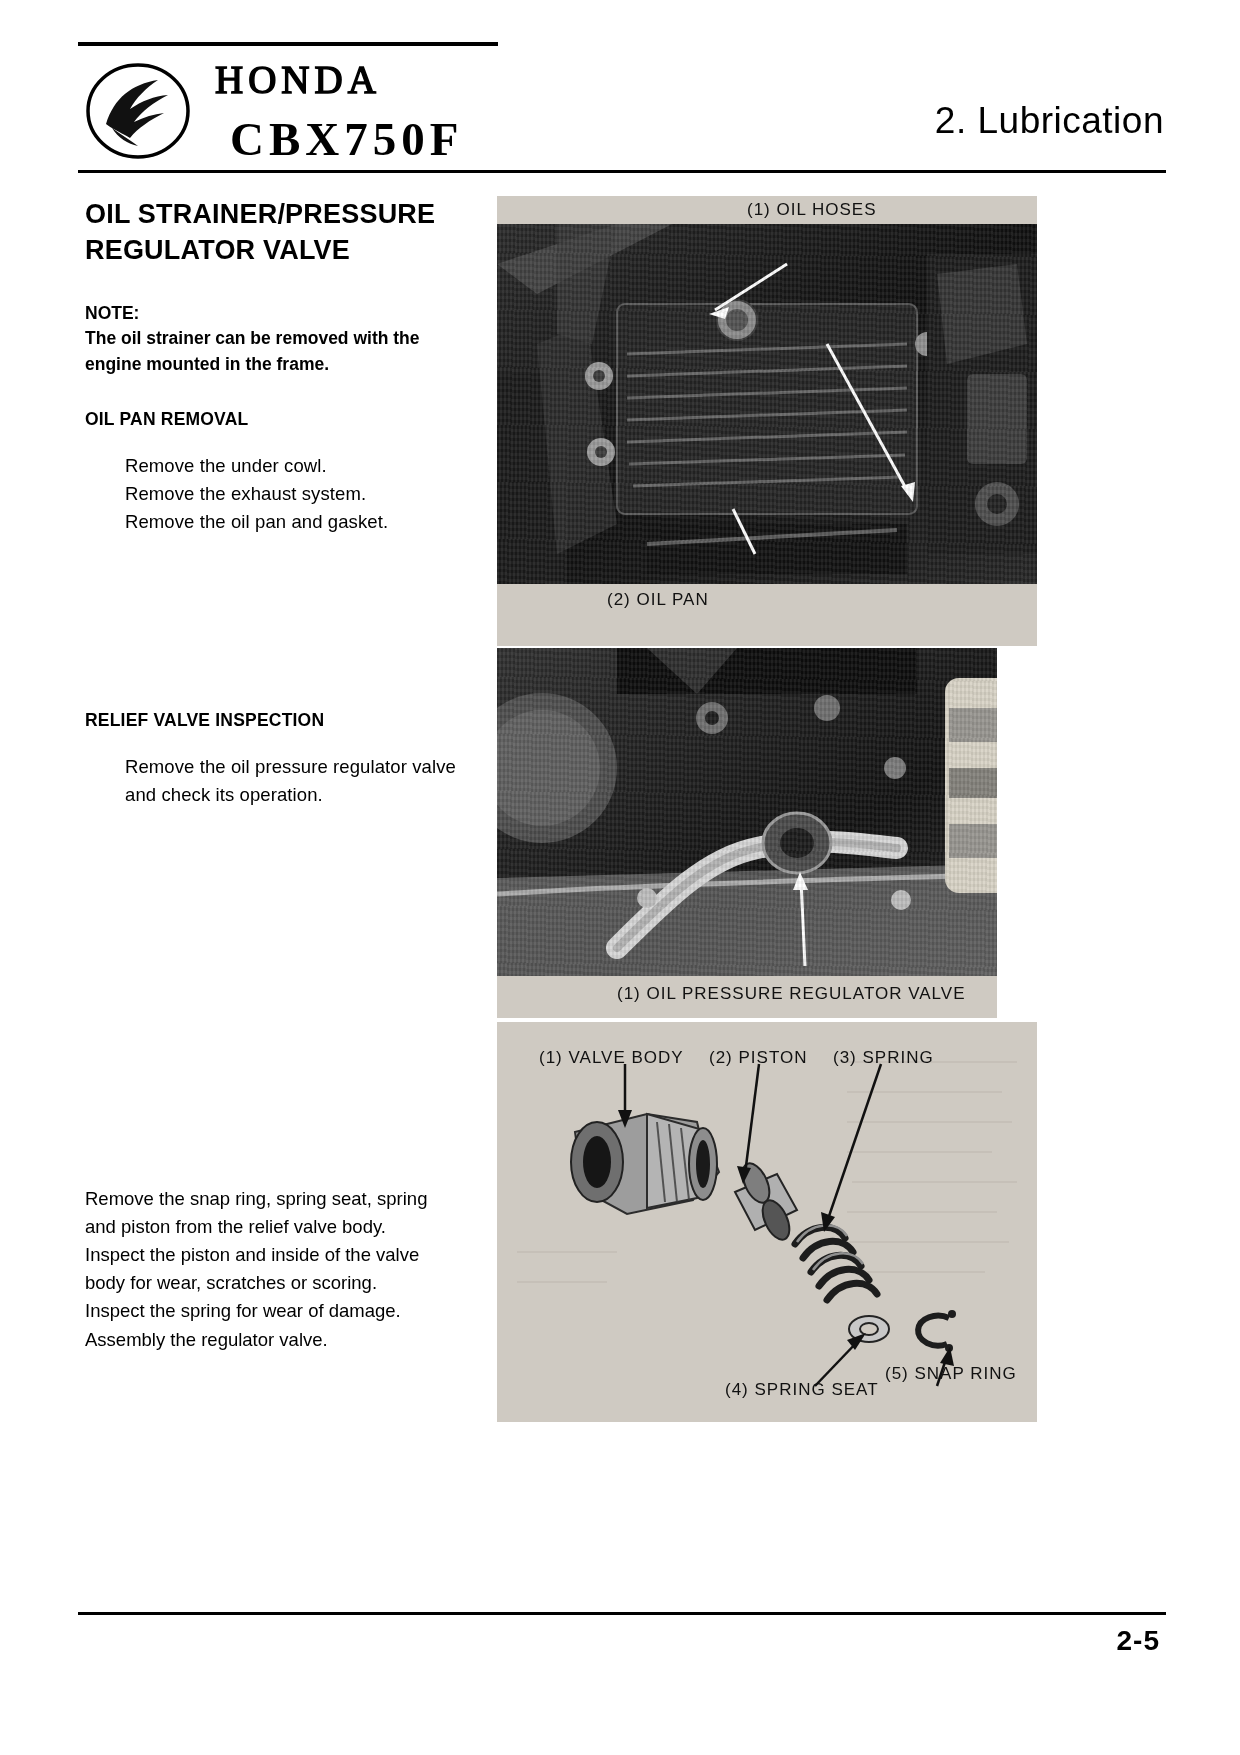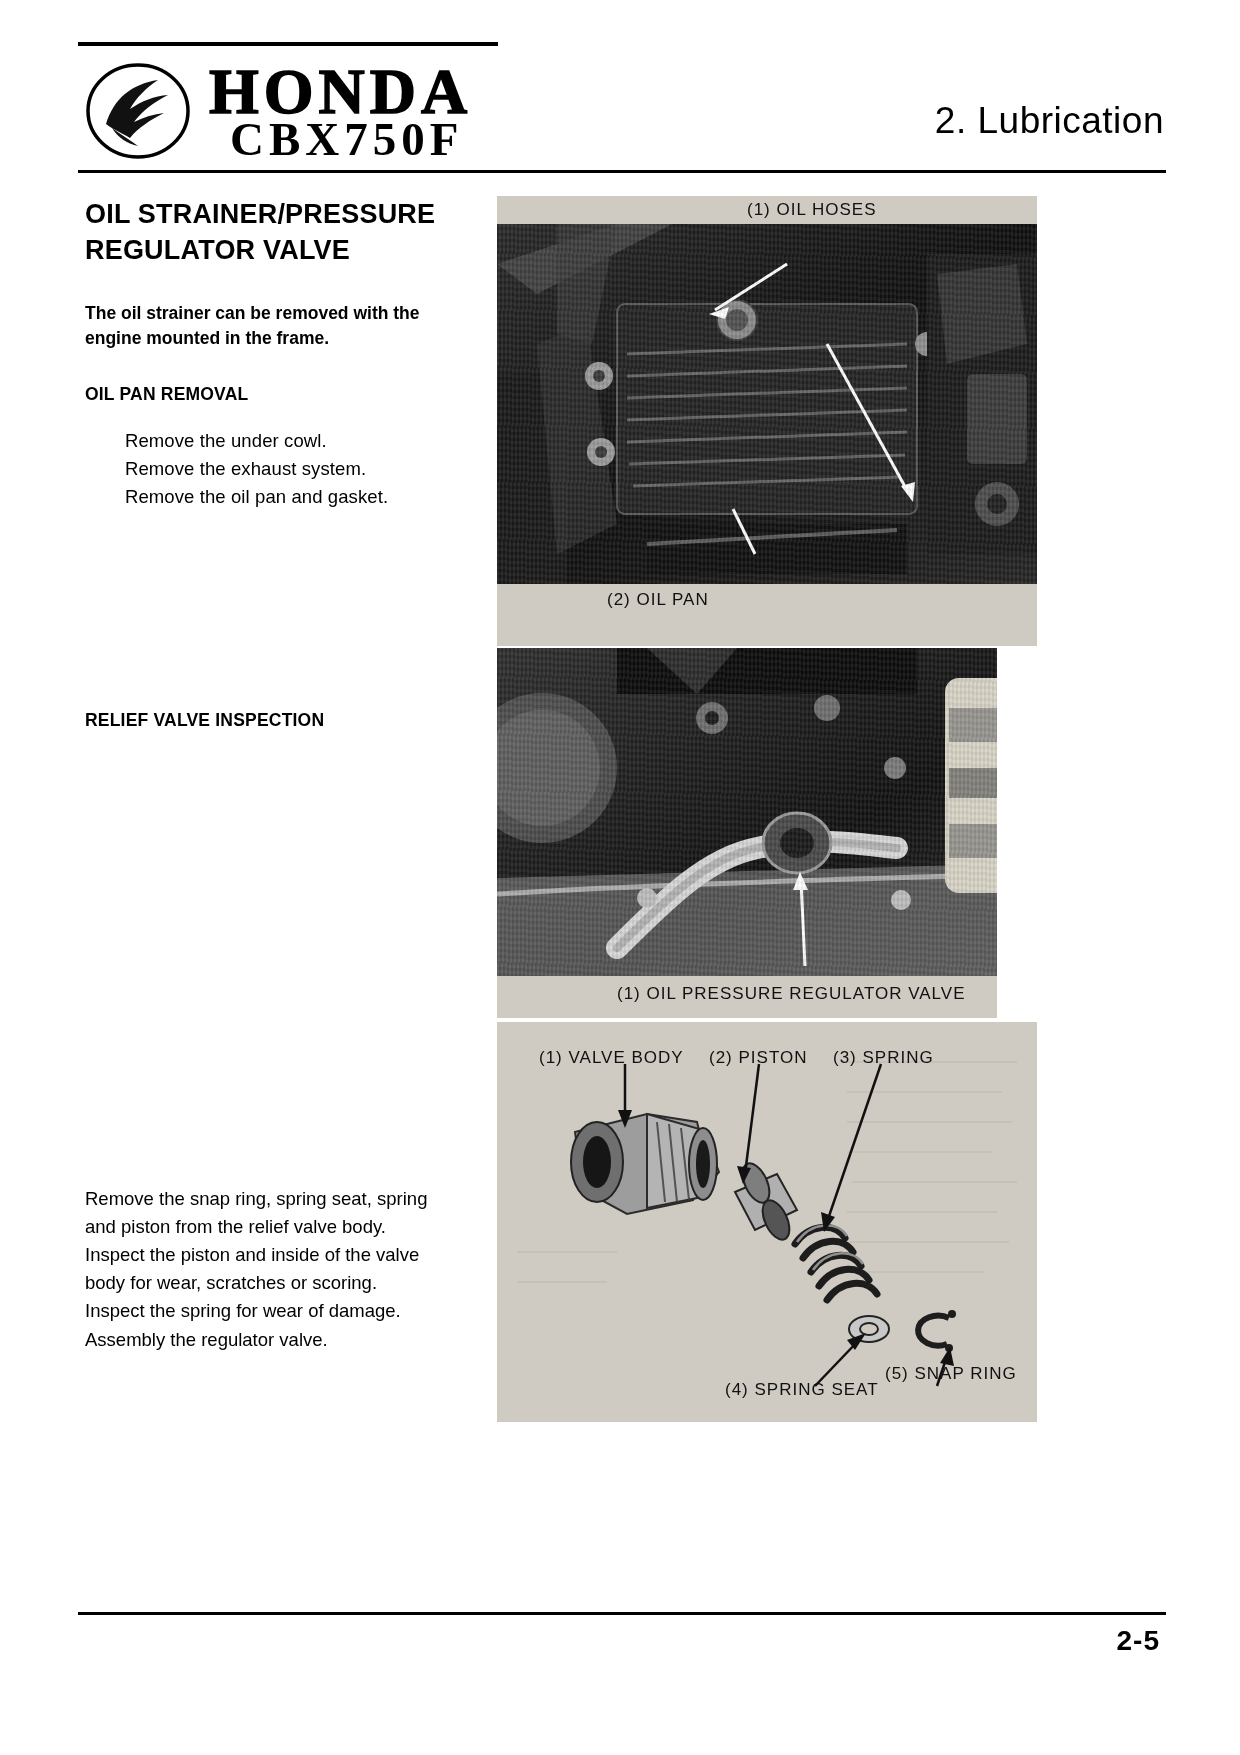--- a/index.html
+++ b/index.html
@@ -56,24 +56,24 @@
 
   .brand-block {
     position: absolute;
     left: 130px;
     top: 12px;
     width: 380px;
     height: 112px;
   }
   .brand-honda {
     position: absolute;
-    left: 1px; top: 6px;
+    left: 7px; top: 6px;
     font-family: "Liberation Serif", serif;
-    font-weight: bold;
-    font-size: 64px;
+    font-weight: normal;
+    font-size: 39px;
     letter-spacing: 5px;
     line-height: 1;
     -webkit-text-stroke: 1.5px #000;
   }
   .brand-model {
     position: absolute;
     left: 22px;
     top: 62px;
     font-family: "Liberation Serif", serif;
     font-weight: bold;
@@ -226,35 +226,40 @@
     <div class="chapter-title">2. Lubrication</div>
   </div>
 
   <div class="left-col">
     <h1 class="section-title">
       <span>OIL STRAINER/PRESSURE</span><br>
       <span>REGULATOR VALVE</span>
     </h1>
 
     <div class="note-block">
+      <span class="note-label">NOTE:</span>
       <span>The oil strainer can be removed with the</span><br>
       <span>engine mounted in the frame.</span>
     </div>
 
     <div class="sub-head">OIL PAN REMOVAL</div>
 
     <div class="body-text">
       <div>Remove the under cowl.</div>
       <div>Remove the exhaust system.</div>
       <div>Remove the oil pan and gasket.</div>
     </div>
   </div>
 
   <div class="left-block-2">
     <div class="sub-head" style="margin-top:0">RELIEF VALVE INSPECTION</div>
+    <div class="body-text">
+      <div>Remove the oil pressure regulator valve</div>
+      <div>and check its operation.</div>
+    </div>
   </div>
 
   <div class="left-block-3">
     <div>Remove the snap ring, spring seat, spring</div>
     <div>and piston from the relief valve body.</div>
     <div>Inspect the piston and inside of the valve</div>
     <div>body for wear, scratches or scoring.</div>
     <div>Inspect the spring for wear of damage.</div>
     <div>Assembly the regulator valve.</div>
   </div>

